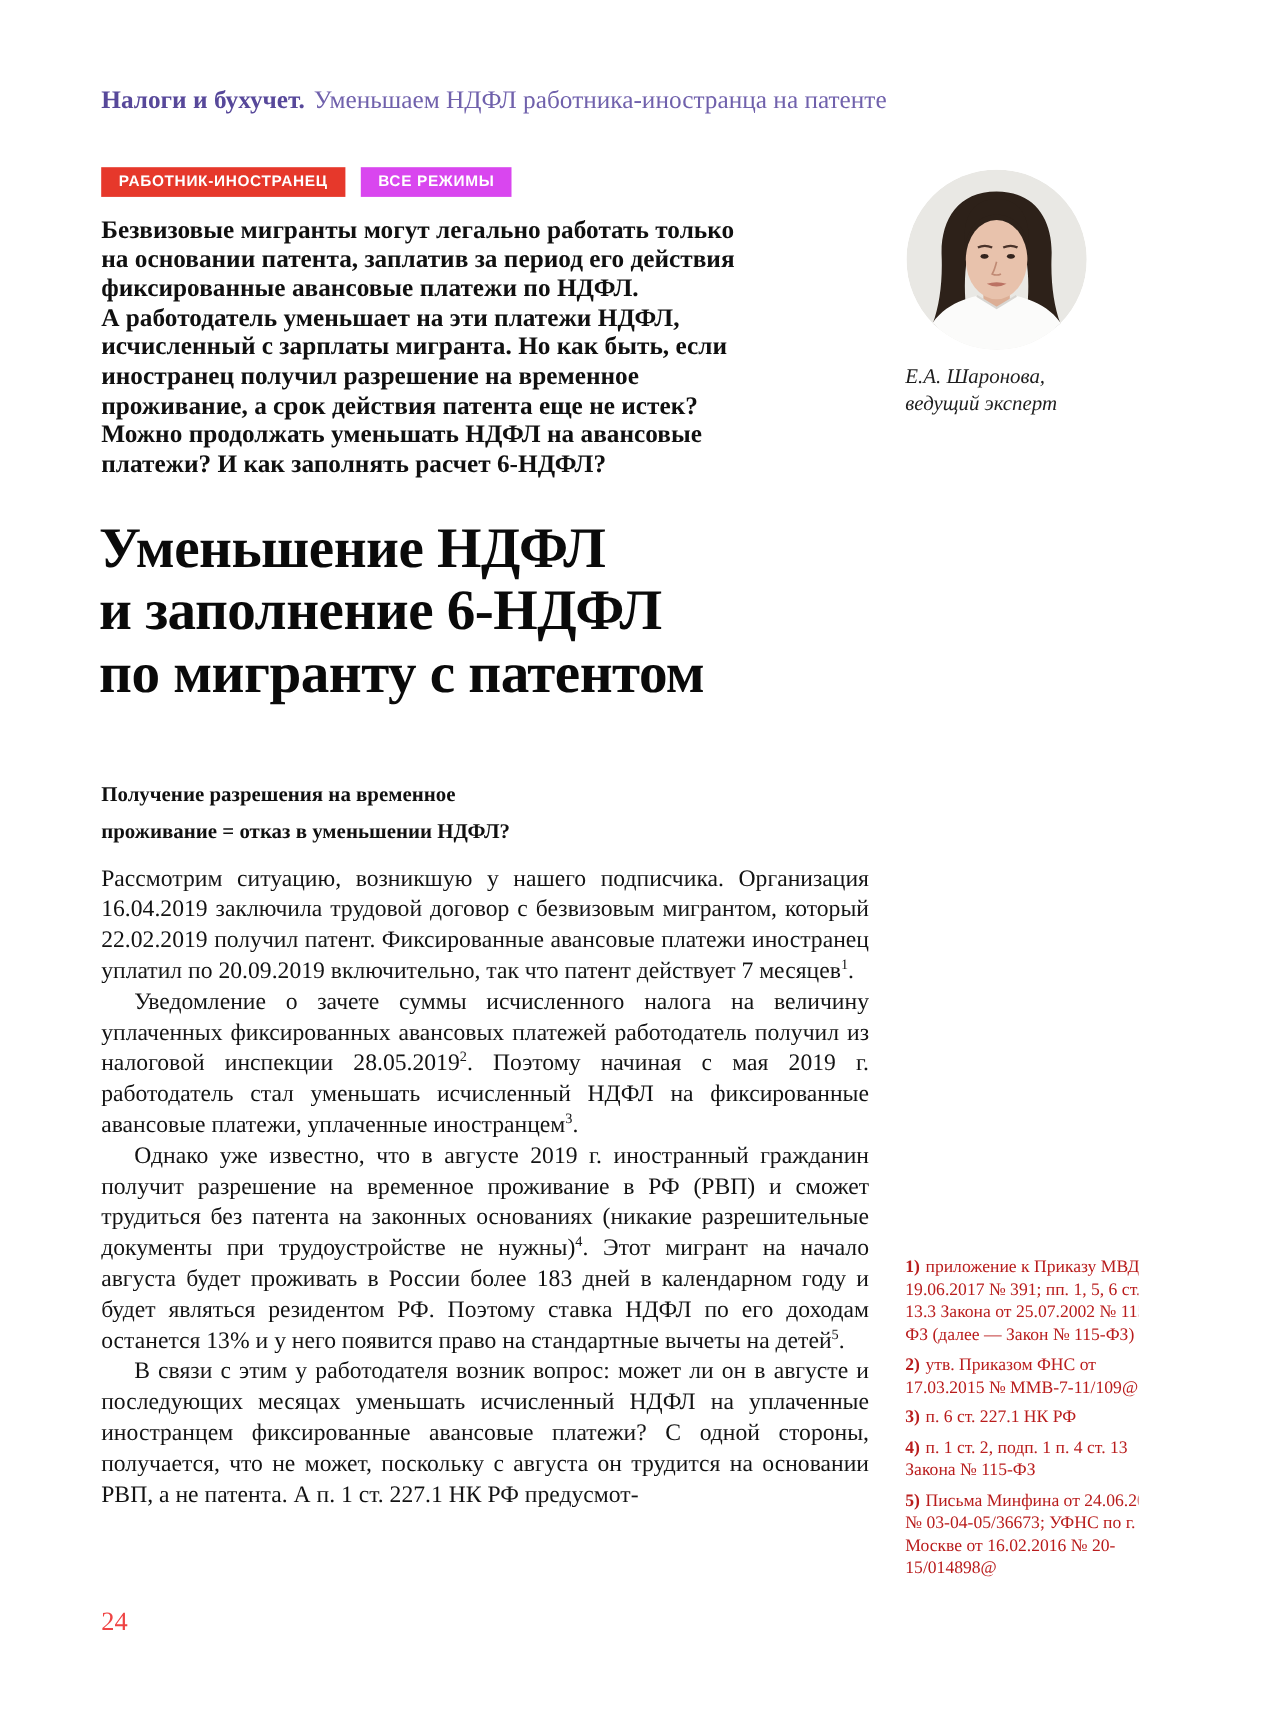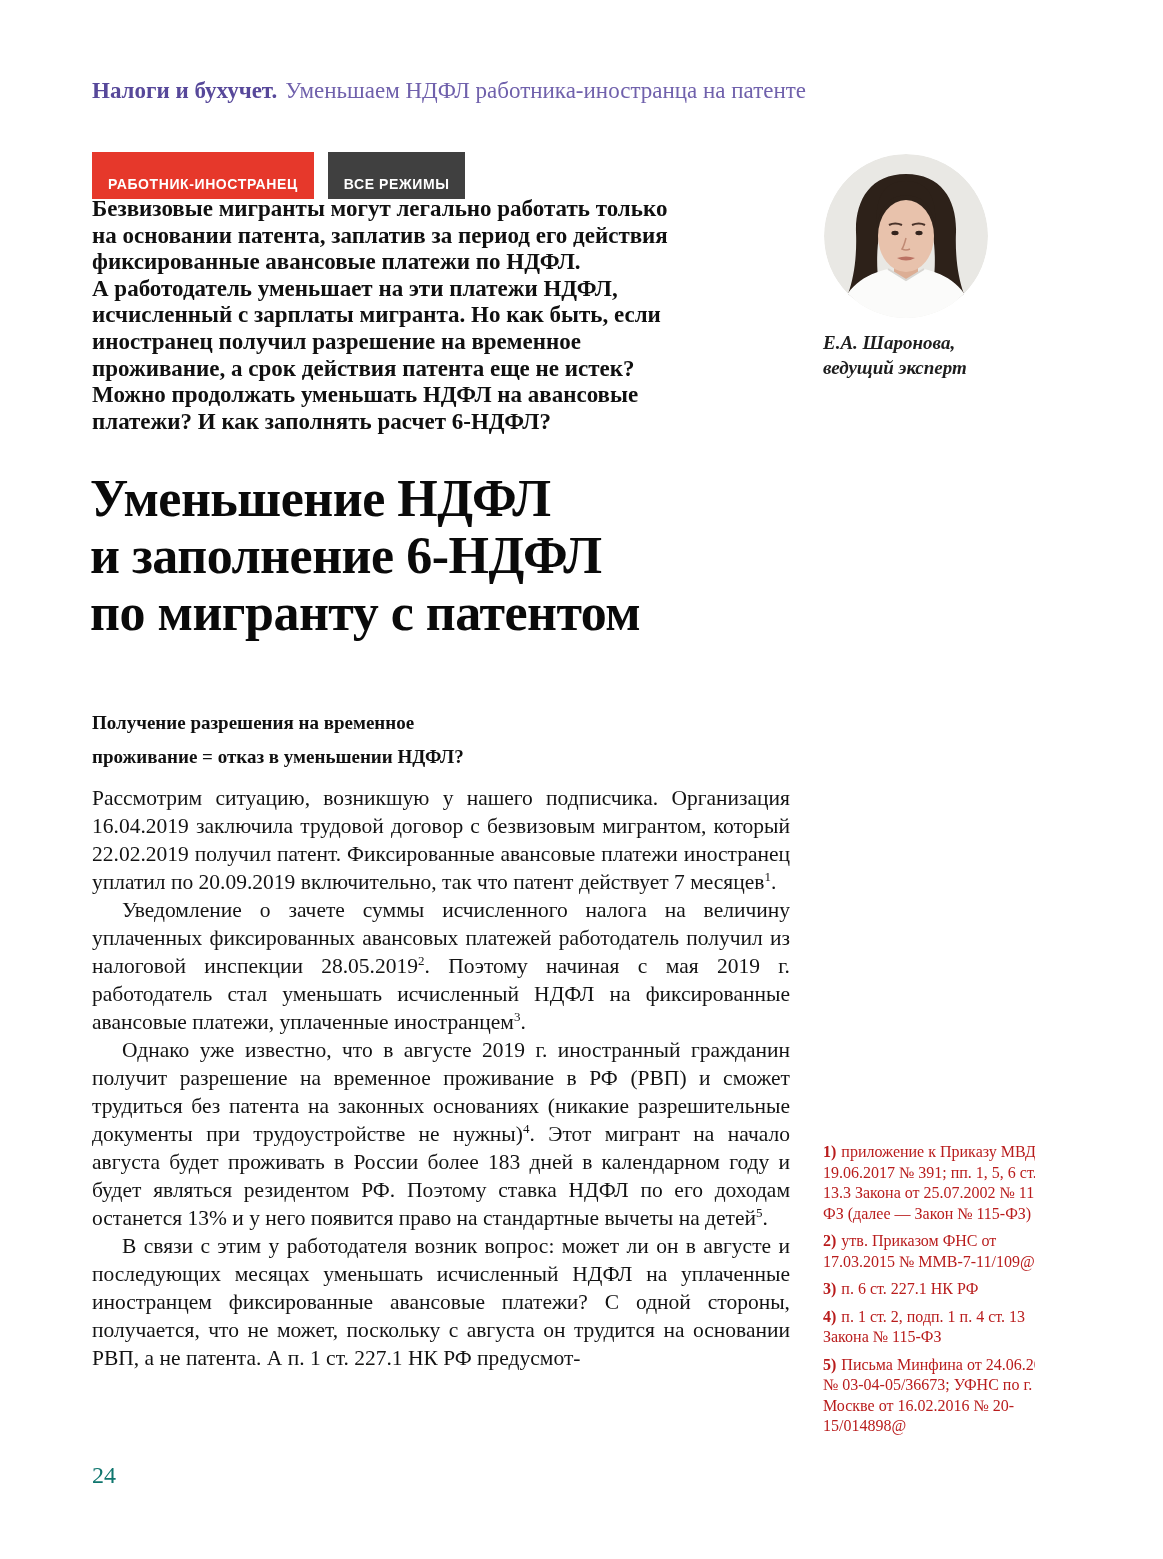--- a/index.html
+++ b/index.html
@@ -7,39 +7,39 @@
     position:relative; width:1035px; height:1559px; background:#ffffff;
     font-family:"Liberation Serif", serif; overflow:hidden;
   }
   .breadcrumb { position:absolute; left:92px; top:78px; font-size:23px; white-space:nowrap; }
   .breadcrumb .brand { font-weight:bold; color:#57489a; margin-right:8px; }
   .breadcrumb .topic { color:#7061ac; }
 
   .badges { position:absolute; left:92px; top:152px; display:flex; gap:14px; }
   .badge {
     display:inline-block; color:#ffffff; font-family:"Liberation Sans", sans-serif;
-    font-weight:bold; font-size:14px; letter-spacing:0.6px; padding:24px 16px 7px;
+    font-weight:bold; font-size:14px; letter-spacing:0.6px; padding:4px 16px 7px;
     white-space:nowrap;
   }
   .badge-red { background:#e6382b; }
-  .badge-purple { background:#404040; }
+  .badge-purple { background:#d946ef; }
 
   .lead {
     position:absolute; left:92px; top:196px; width:700px;
     font-size:23px; font-weight:bold; line-height:26.6px; color:#101010;
     white-space:pre-line;
   }
 
   .avatar {
     position:absolute; left:824px; top:154px; width:164px; height:164px;
     border-radius:50%; overflow:hidden;
   }
   .caption {
     position:absolute; left:823px; top:330px;
-    font-style:italic; font-size:19px; line-height:25px; color:#1d1d1d;font-weight:bold;
+    font-style:italic; font-size:19px; line-height:25px; color:#1d1d1d;
   }
 
   .title {
     position:absolute; left:90px; top:470px; margin:0;
     font-size:52px; line-height:57px; font-weight:bold; color:#0a0a0a;
     white-space:pre-line; letter-spacing:-0.5px;
   }
 
   .section-heading {
     position:absolute; left:92px; top:706px; margin:0;
@@ -55,21 +55,21 @@
   .body p.indent { text-indent:30px; }
   sup.fn-ref { font-size:13px; line-height:0; }
 
   .footnotes {
     position:absolute; left:823px; top:1142px; width:240px;
     font-size:16px; line-height:20.5px; color:#b91c1c;
   }
   .footnote { margin-bottom:7px; }
   .fn-num { font-weight:bold; margin-right:5px; }
 
-  .page-number { position:absolute; left:92px; top:1462px; font-size:24px; color:#0f766e; }
+  .page-number { position:absolute; left:92px; top:1462px; font-size:24px; color:#ef4444; }
 </style>
 </head>
 <body>
 
 <div class="page">
 
   <div class="breadcrumb">
     <span class="brand">Налоги и бухучет.</span><span class="topic">Уменьшаем НДФЛ работника-иностранца на патенте</span>
   </div>
 

